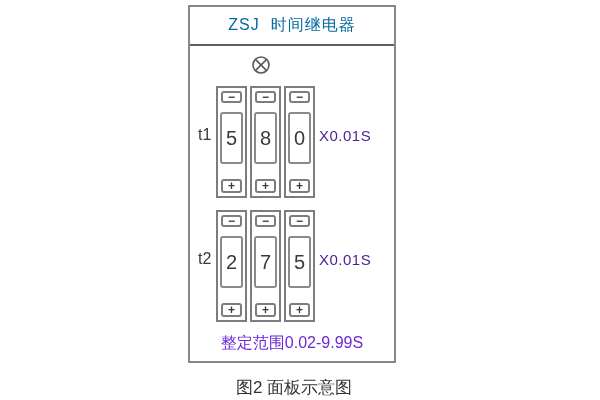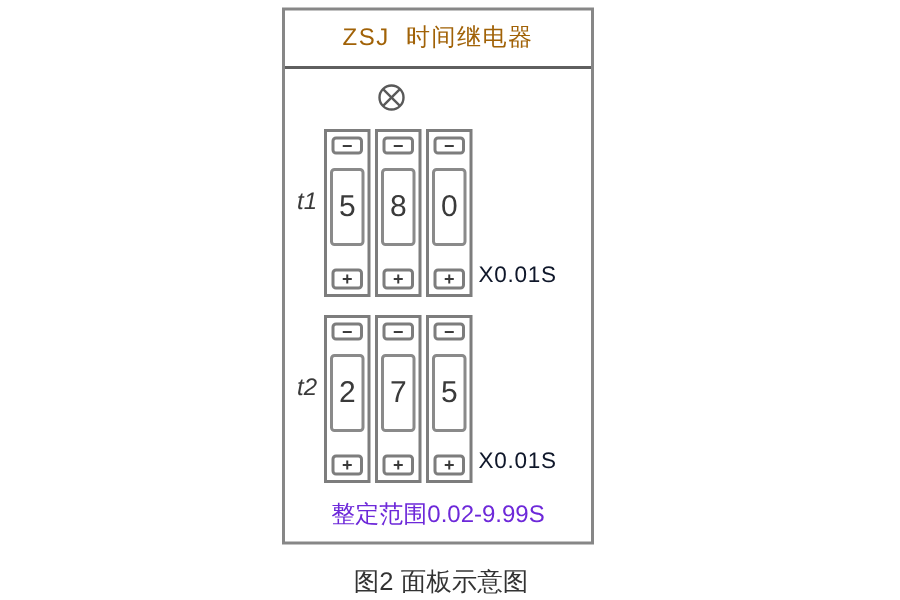--- a/index.html
+++ b/index.html
@@ -31,21 +31,21 @@
     top: 0;
     width: 100%;
     height: 37px;
     border-bottom: 2px solid #5f5f5f;
     display: flex;
     align-items: center;
     justify-content: center;
   }
   .panel-title {
     font-size: 16px;
-    color: #a16207;
+    color: #0369a1;
     white-space: pre;
     letter-spacing: 1px;
   }
   .lamp {
     position: absolute;
     left: 60px;
     top: 47px;
     width: 22px;
     height: 22px;
   }
@@ -56,21 +56,20 @@
     height: 112px;
   }
   .tw-row.row1 { top: 79px; }
   .tw-row.row2 { top: 203px; }
   .row-label {
     position: absolute;
     left: 8px;
     top: 40px;
     font-size: 16px;
     color: #3a3a3a;
-    font-style: italic;
   }
   .cols {
     position: absolute;
     left: 26px;
     top: 0;
     display: flex;
     gap: 3px;
   }
   .col {
     box-sizing: border-box;
@@ -111,23 +110,22 @@
     align-items: center;
     justify-content: center;
     font-size: 20px;
     color: #3a3a3a;
   }
   .unit {
     position: absolute;
     left: 129px;
     top: 41px;
     font-size: 15px;
-    color: #0f172a;
+    color: #4c1d95;
     letter-spacing: 0.5px;
-    margin-top: 48px;
   }
   .range-text {
     position: absolute;
     left: 0;
     top: 326px;
     width: 100%;
     text-align: center;
     font-size: 16px;
     color: #6d28d9;
   }

